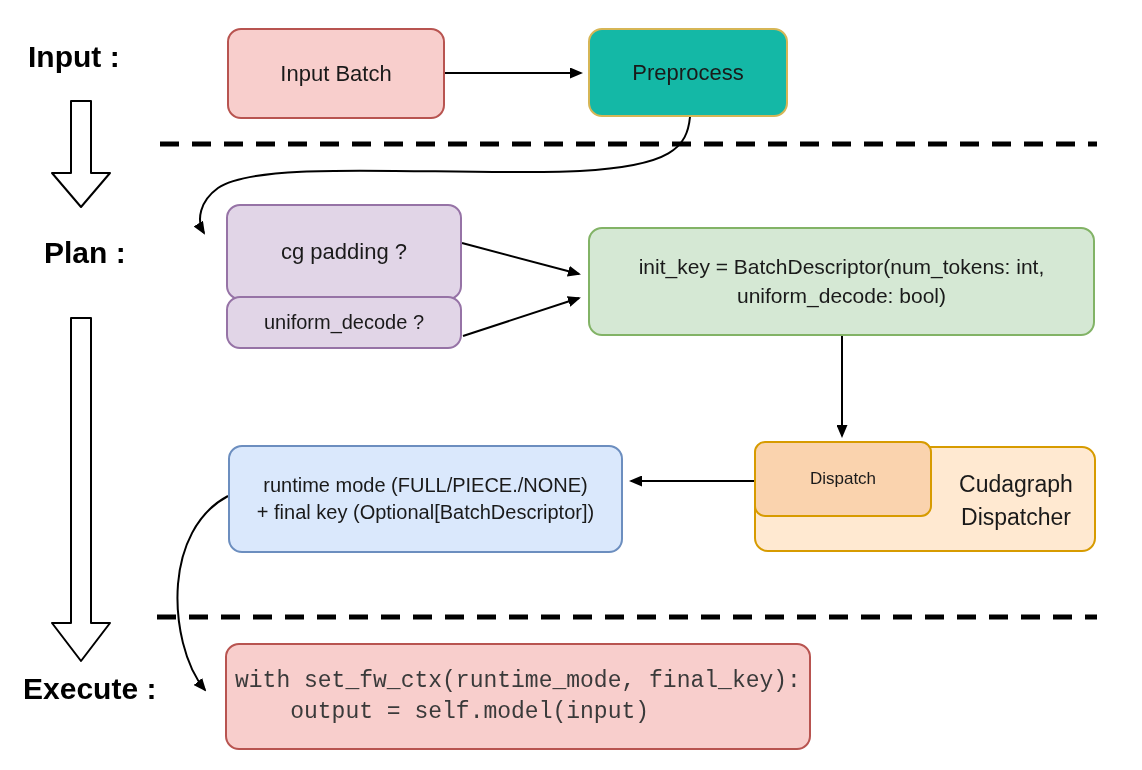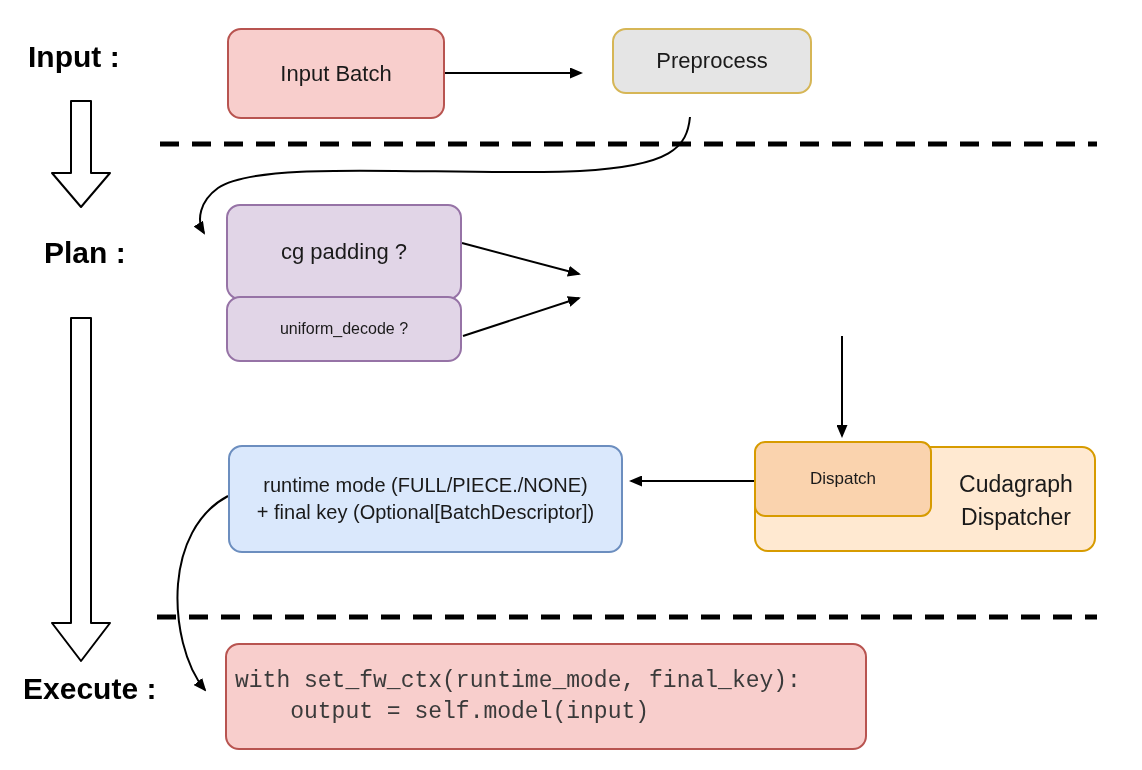--- a/index.html
+++ b/index.html
@@ -32,41 +32,41 @@
     align-items: center;
     justify-content: center;
     text-align: center;
     color: #1a1a1a;
     z-index: 1;
     line-height: 1.35;
   }
 
   .node-input-batch   { left: 227px; top: 28px;  width: 218px; height: 91px;
                         background: #F8CECC; border-color: #B85450; font-size: 22px; }
-  .node-preprocess    { left: 588px; top: 28px;  width: 200px; height: 66px;
-                        background: #e5e5e5; border-color: #D6B656; font-size: 22px; margin-left: 24px; }
+  .node-preprocess    { left: 588px; top: 28px;  width: 200px; height: 89px;
+                        background: #14b8a6; border-color: #D6B656; font-size: 22px; }
   .node-cg-padding    { left: 226px; top: 204px; width: 236px; height: 96px;
                         background: #E1D5E7; border-color: #9673A6; font-size: 22px; }
-  .node-uniform-decode{ left: 226px; top: 296px; width: 236px; height: 66px;
-                        background: #E1D5E7; border-color: #9673A6; font-size: 16px; }
+  .node-uniform-decode{ left: 226px; top: 296px; width: 236px; height: 53px;
+                        background: #E1D5E7; border-color: #9673A6; font-size: 20px; }
   .node-init-key      { left: 588px; top: 227px; width: 507px; height: 109px;
                         background: #D5E8D4; border-color: #82B366; font-size: 21px; }
   .node-dispatcher    { left: 754px; top: 446px; width: 342px; height: 106px;
                         background: #FFE9D1; border-color: #D79B00; }
   .node-dispatch      { left: 754px; top: 441px; width: 178px; height: 76px;
                         background: #FAD3AE; border-color: #D79B00; font-size: 17px;
                         border-radius: 11px; z-index: 2; }
   .dispatcher-caption {
     position: absolute; left: 180px; top: 0; width: 160px; height: 106px;
     display: flex; flex-direction: column; align-items: center; justify-content: center;
     font-size: 23px; line-height: 1.45; color: #1a1a1a;
   }
   .node-runtime-mode  { left: 228px; top: 445px; width: 395px; height: 108px;
                         background: #DAE8FC; border-color: #6C8EBF; font-size: 20px; justify-content: center; }
-  .node-execute-code  { left: 225px; top: 643px; width: 642px; height: 107px;
+  .node-execute-code  { left: 225px; top: 643px; width: 586px; height: 107px;
                         background: #F8CECC; border-color: #B85450;
                         align-items: flex-start; padding-left: 8px;
                         font-family: "Liberation Mono", monospace;
                         font-size: 23px; line-height: 1.32; color: #3a3a3a;
                         text-align: left; }
   .code-line { white-space: pre; }
 </style>
 </head>
 <body>
 
@@ -108,20 +108,24 @@
   </div>
 
   <div class="node node-cg-padding">
     <span>cg padding ?</span>
   </div>
 
   <div class="node node-uniform-decode">
     <span>uniform_decode ?</span>
   </div>
 
+  <div class="node node-init-key">
+    <span>init_key = BatchDescriptor(num_tokens: int,</span>
+    <span>uniform_decode: bool)</span>
+  </div>
 
   <div class="node node-dispatcher">
     <div class="dispatcher-caption">
       <span>Cudagraph</span>
       <span>Dispatcher</span>
     </div>
   </div>
 
   <div class="node node-dispatch">
     <span>Dispatch</span>

